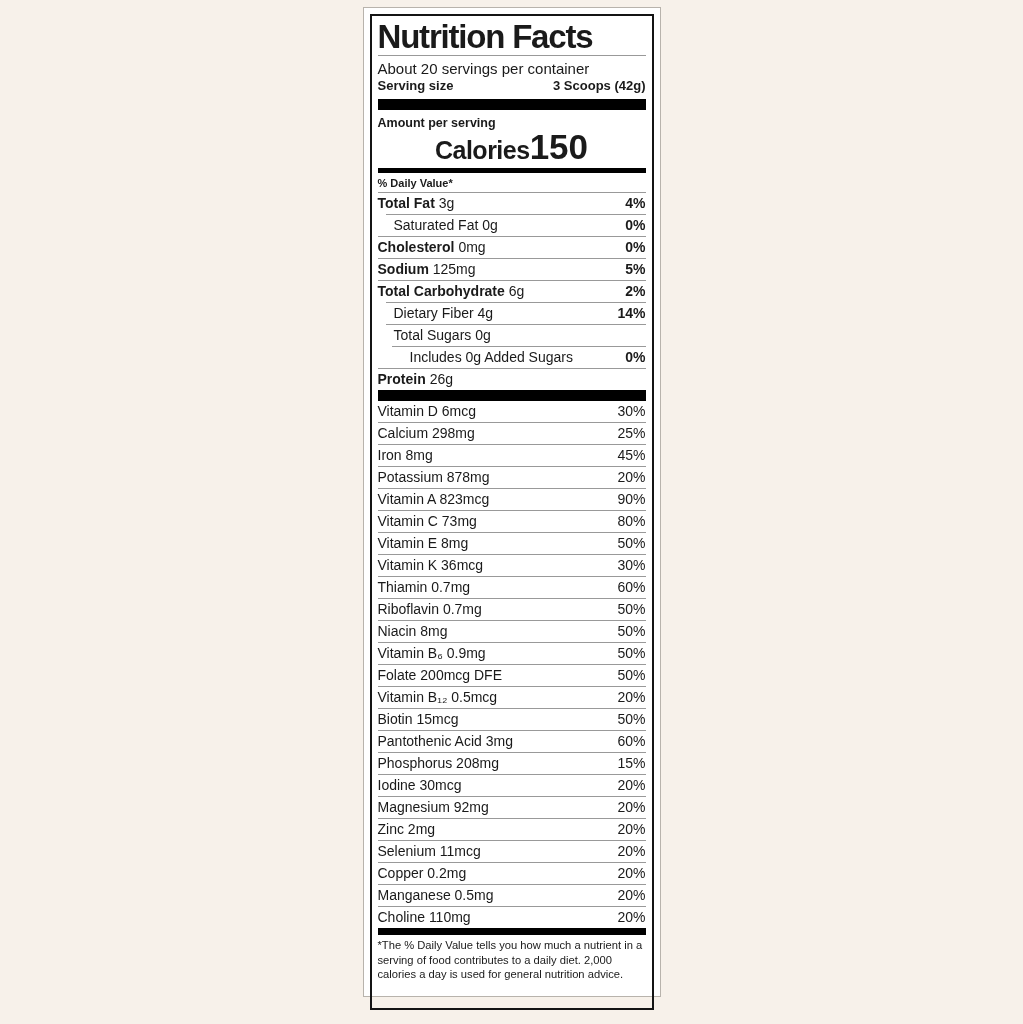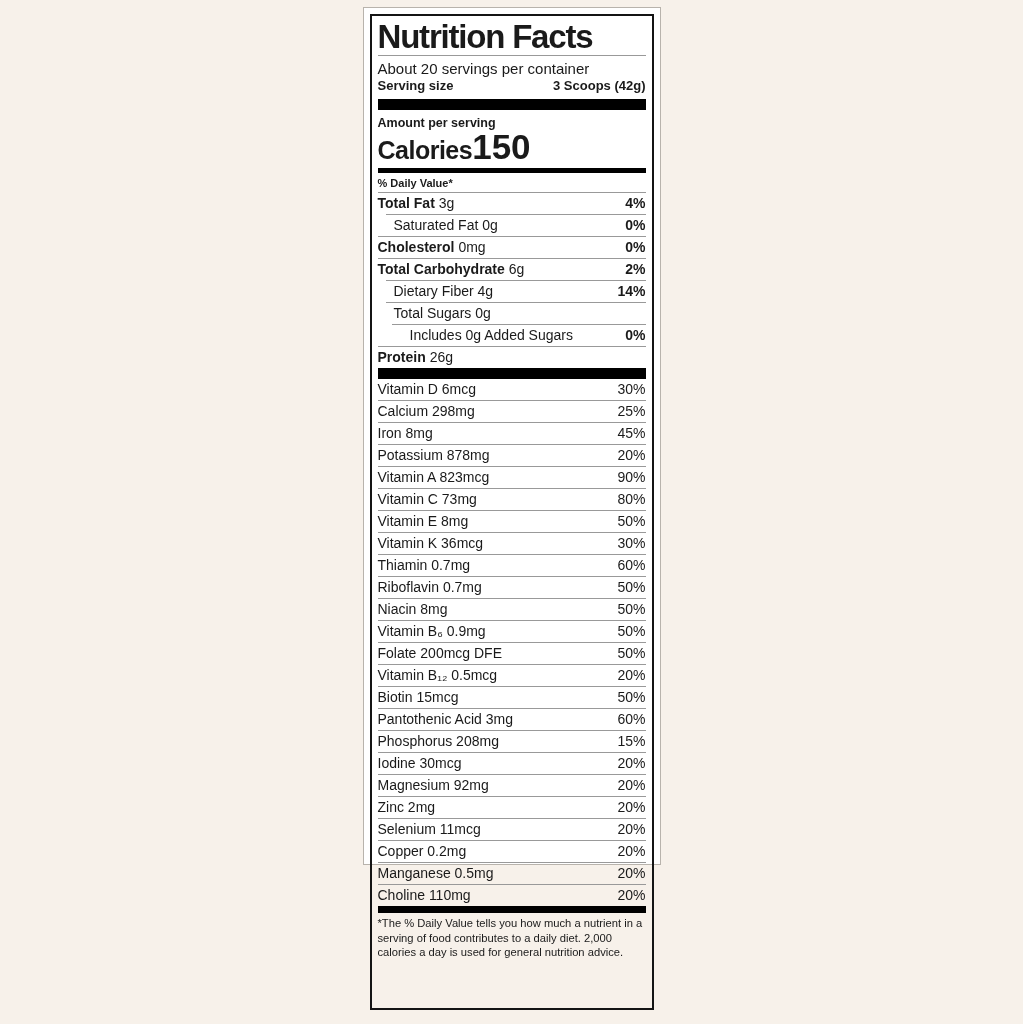--- a/index.html
+++ b/index.html
@@ -9,21 +9,21 @@
     font-family: "Liberation Sans", "DejaVu Sans", sans-serif;
     color: #1a1a1a;
     position: relative;
   }
   .panel {
     position: absolute;
     left: 50%;
     transform: translateX(-50%);
     top: 7px;
     width: 298px;
-    height: 858px;
+    height: 990px;
     background: #ffffff;
     border: 1px solid #b8b3ac;
   }
   .nf-box {
     margin: 6px;
     height: 996px;
     border: 2px solid #141414;
     padding: 3px 6px 5px 6px;
     overflow: hidden;
   }
@@ -52,21 +52,21 @@
   .bar-thick  { height: 11px; }
   .bar-medium { height: 5px; }
   .bar-footer { height: 7px; }
   .amount-per-serving {
     font-size: 12.5px;
     font-weight: 700;
     padding-top: 6px;
   }
   .calories-row {
     display: flex;
-    justify-content: flex-start;
+    justify-content: center;
     align-items: baseline;
     padding-bottom: 3px;
   }
   .calories-label { font-size: 25px; font-weight: 700; letter-spacing: -0.5px; }
   .calories-value { font-size: 35px; font-weight: 700; line-height: 0.95; }
   .dv-header {
     font-size: 11px;
     font-weight: 700;
     padding: 4px 0 3px 0;
   }
@@ -133,20 +133,24 @@
         </div>
         <div class="nf-row indent-1">
           <span class="nm"><span>Saturated Fat</span> <span>0g</span></span>
           <span class="dv b">0%</span>
         </div>
         <div class="nf-row indent-0">
           <span class="nm"><span class="b">Cholesterol</span> <span>0mg</span></span>
           <span class="dv b">0%</span>
         </div>
         <div class="nf-row indent-0">
+          <span class="nm"><span class="b">Sodium</span> <span>125mg</span></span>
+          <span class="dv b">5%</span>
+        </div>
+        <div class="nf-row indent-0">
           <span class="nm"><span class="b">Total Carbohydrate</span> <span>6g</span></span>
           <span class="dv b">2%</span>
         </div>
         <div class="nf-row indent-1">
           <span class="nm"><span>Dietary Fiber</span> <span>4g</span></span>
           <span class="dv b">14%</span>
         </div>
         <div class="nf-row indent-1">
           <span class="nm"><span>Total Sugars</span> <span>0g</span></span>
           <span class="dv"></span>

